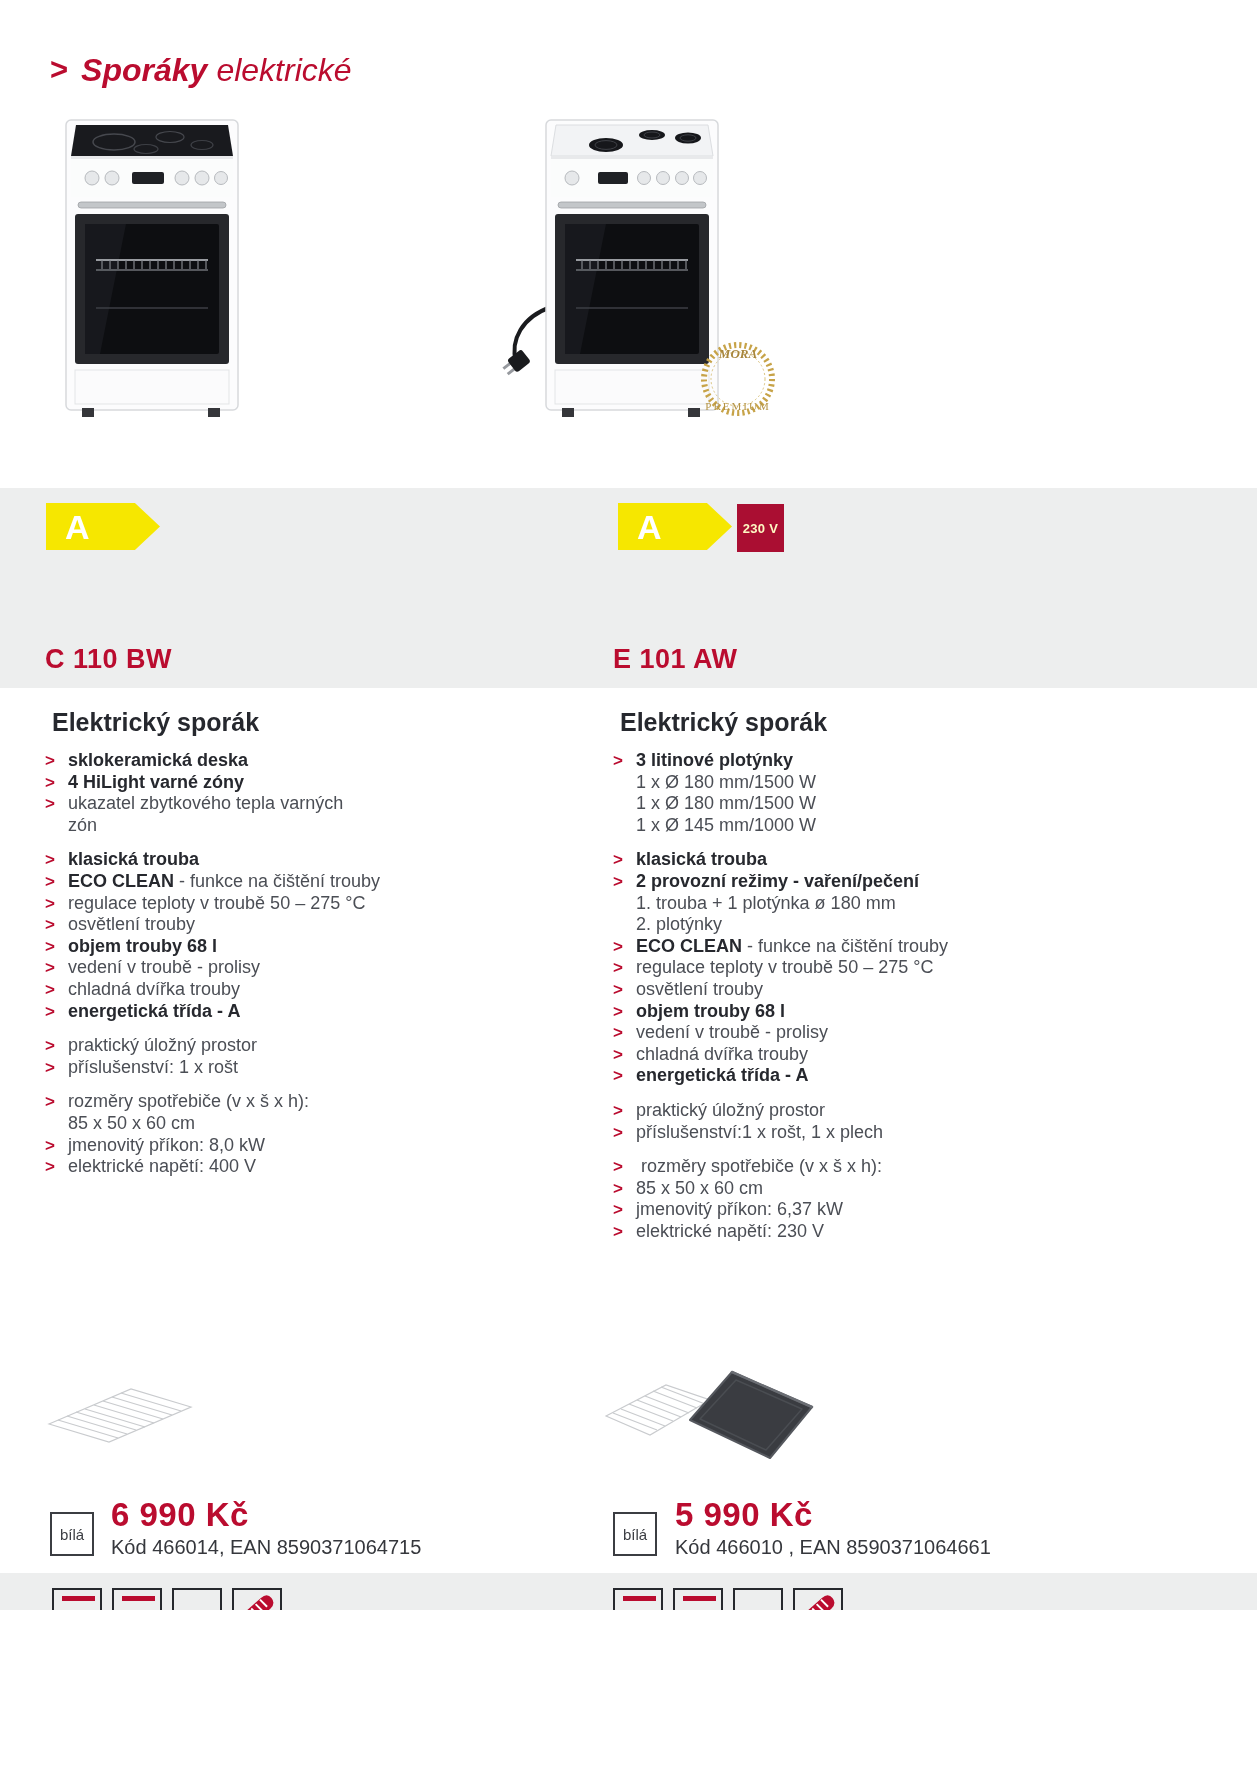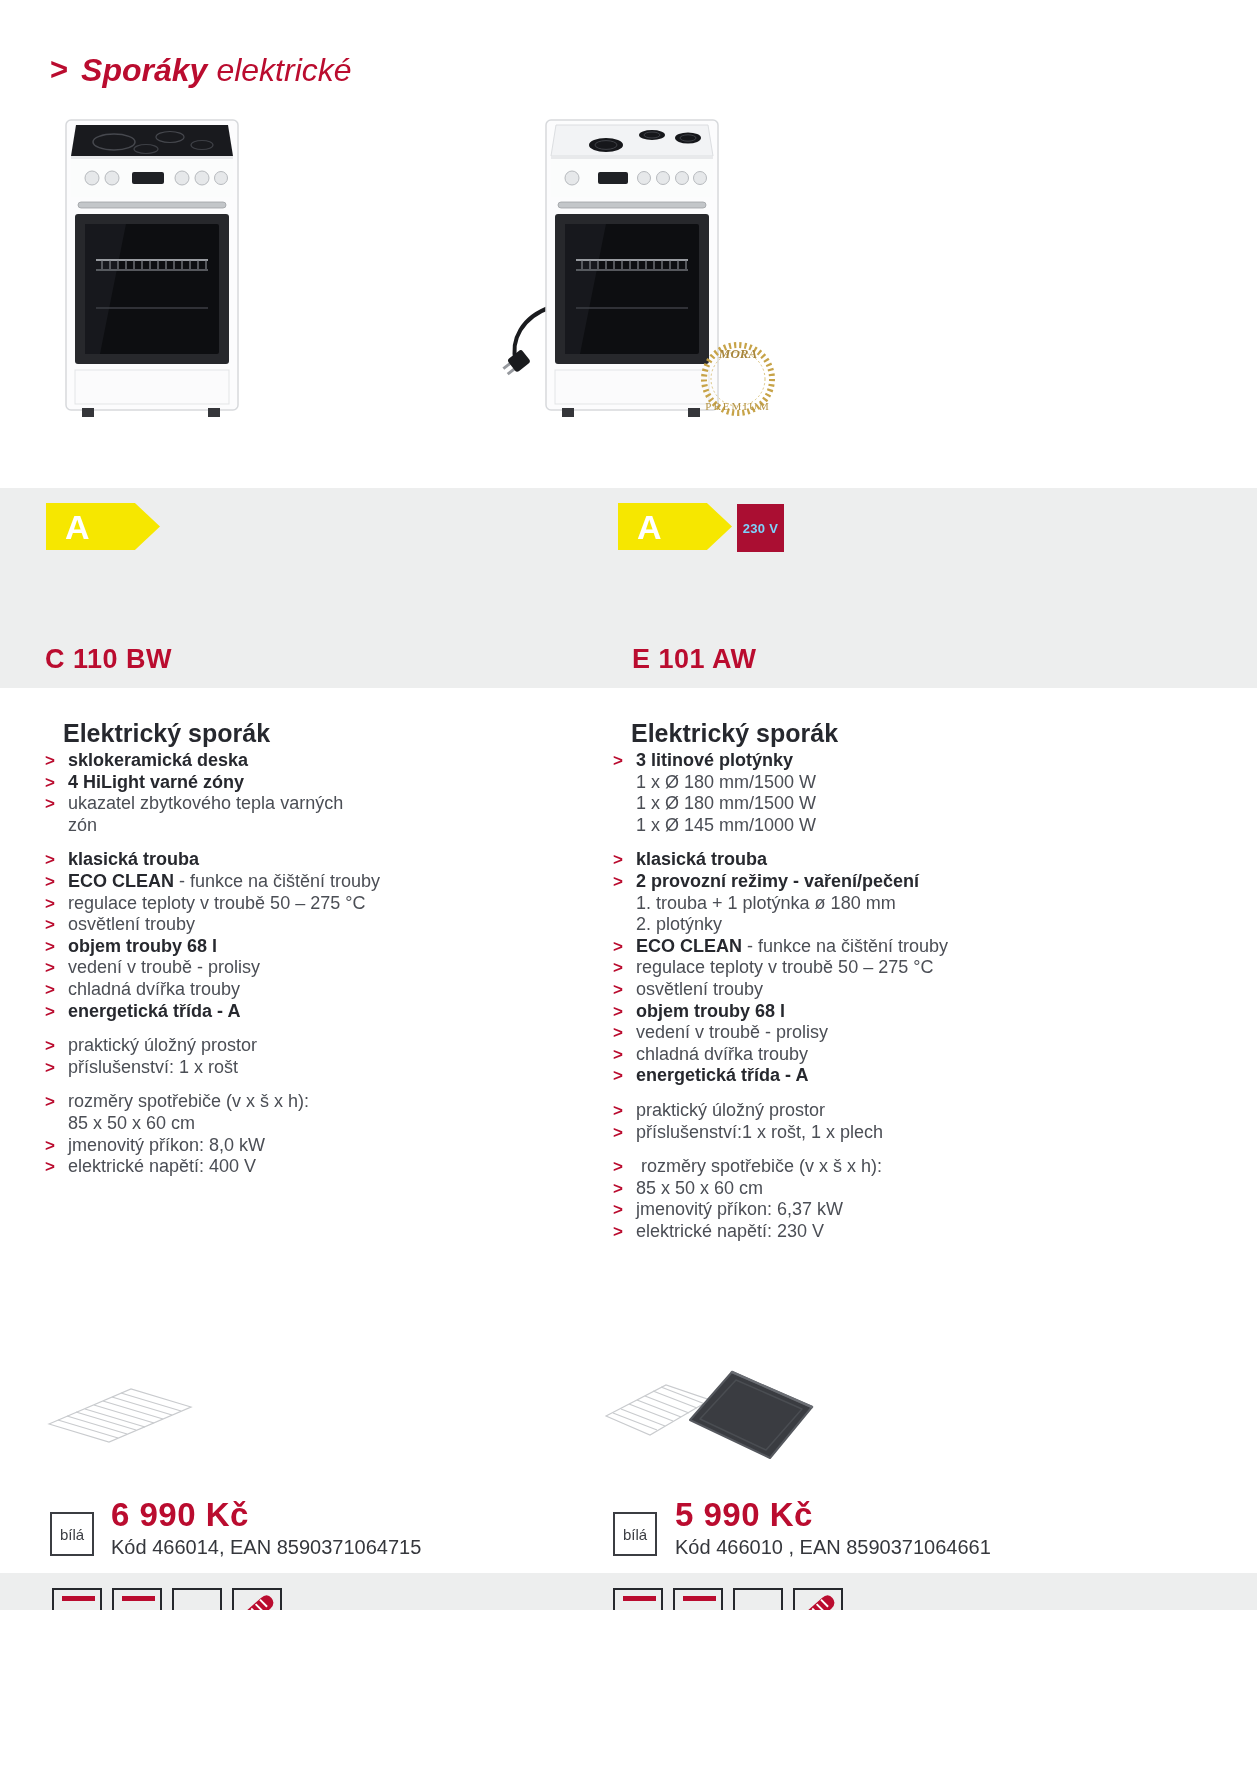--- a/index.html
+++ b/index.html
@@ -27,27 +27,27 @@
   .pbt .l2{font-size:11px;letter-spacing:2px;color:#b59445;line-height:10px;}
 
   
   .energy{position:absolute;top:503px;width:114px;height:47px;background:#f6e700;
           clip-path:polygon(0 0,78% 0,100% 50%,78% 100%,0 100%);}
   .e0{left:46px;}
   .e1{left:618px;}
   .eA{position:absolute;left:19px;top:50%;transform:translateY(-50%);
       font-size:34px;font-weight:700;color:#ffffff;}
   .volt{position:absolute;left:737px;top:504px;width:47px;height:48px;background:#aa0e32;
-        color:#7dd3fc;font-size:13px;font-weight:700;display:flex;align-items:center;justify-content:center;
+        color:#fef9c3;font-size:13px;font-weight:700;display:flex;align-items:center;justify-content:center;
         letter-spacing:.3px;}
 
   
   .model{position:absolute;top:644px;margin:0;font-size:27px;font-weight:800;color:#ba0c2f;letter-spacing:.5px;}
-  .m0{left:45px;} .m1{left:632px;}
-  .subtitle{position:absolute;top:701px;margin:18px;font-size:25px;font-weight:700;color:#26282e;}
+  .m0{left:45px;} .m1{left:613px;}
+  .subtitle{position:absolute;top:701px;margin:7px;font-size:25px;font-weight:700;color:#26282e;}
   .s0{left:45px;} .s1{left:613px;}
 
   
   .feats{position:absolute;top:750px;font-size:18px;line-height:21.6px;color:#4b4e55;}
   .f0{left:45px;width:545px;}
   .f1{left:613px;width:600px;}
   .fgroup{margin:0;}
   .fgroup + .fgroup{margin-top:13px;}
   .feat{position:relative;padding-left:23px;min-height:21.6px;}
   .chev{position:absolute;left:0;top:0;color:#ba0c2f;font-weight:700;font-size:17px;}

